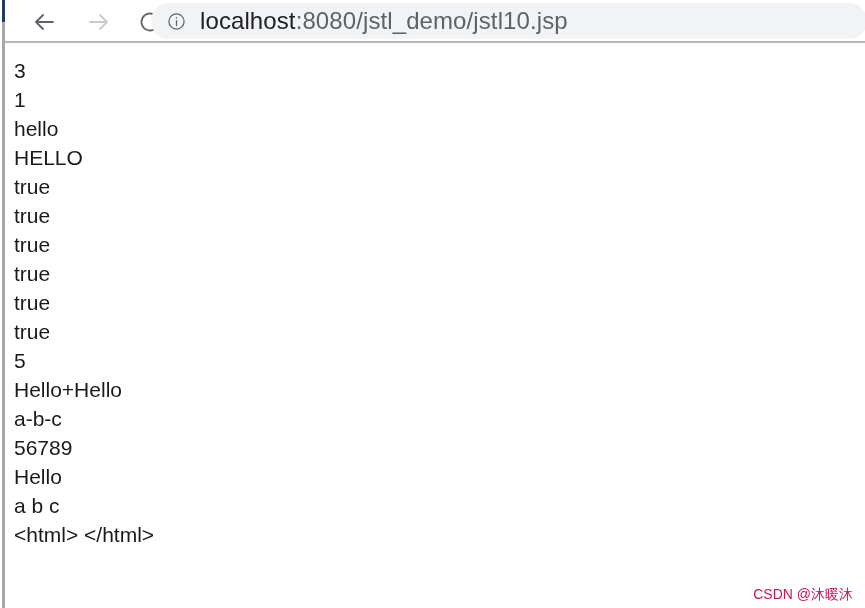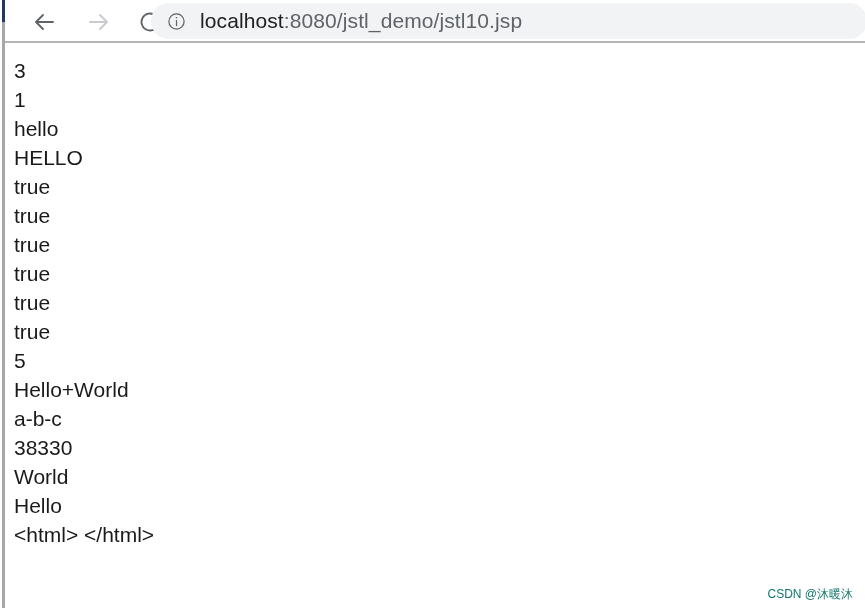--- a/index.html
+++ b/index.html
@@ -97,21 +97,21 @@
   #site-info-icon {
     margin-left: 16px;
     margin-right: 14px;
     width: 19px;
     height: 19px;
     flex: 0 0 auto;
     display: block;
   }
 
   #url-text {
-    font-size: 21px;
+    font-size: 24px;
     line-height: 22px;
     letter-spacing: 0.1px;
     white-space: nowrap;
     color: #5f6368;
   }
   #url-host  { color: #202124; }
   #url-rest  { color: #5f6368; }
 
   
   #page-content {
@@ -139,23 +139,23 @@
     line-height: 29px;
     color: #1a1a1a;
     white-space: pre;
   }
 
   
   #watermark {
     position: absolute;
     right: 12px;
     bottom: 5px;
-    font-size: 12px;
+    font-size: 14px;
     line-height: 18px;
-    color: #0f766e;
+    color: #be185d;
     white-space: nowrap;
     user-select: none;
   }
 </style>
 </head>
 <body>
 
 <div id="browser-window">
 
   <div id="window-edge-strip"></div>
@@ -211,24 +211,24 @@
       <div class="output-line">1</div>
       <div class="output-line">hello</div>
       <div class="output-line">HELLO</div>
       <div class="output-line">true</div>
       <div class="output-line">true</div>
       <div class="output-line">true</div>
       <div class="output-line">true</div>
       <div class="output-line">true</div>
       <div class="output-line">true</div>
       <div class="output-line">5</div>
-      <div class="output-line">Hello+World</div>
+      <div class="output-line">Hello+Hello</div>
       <div class="output-line">a-b-c</div>
-      <div class="output-line">38330</div>
-      <div class="output-line">World</div>
+      <div class="output-line">56789</div>
       <div class="output-line">Hello</div>
+      <div class="output-line">a b c</div>
       <div class="output-line">&lt;html&gt; &lt;/html&gt;</div>
     </div>
 
     <div id="watermark">CSDN @沐暖沐</div>
   </div>
 
 </div>
 
 </body></html>

